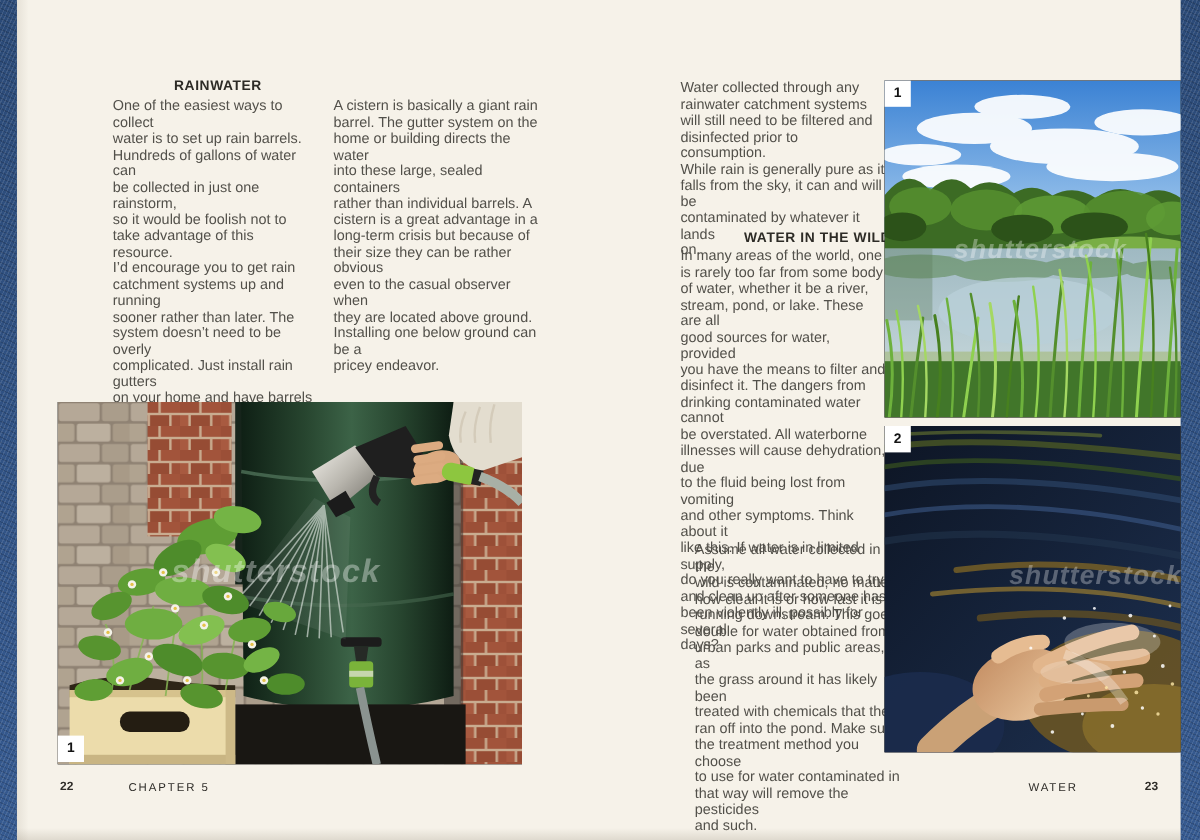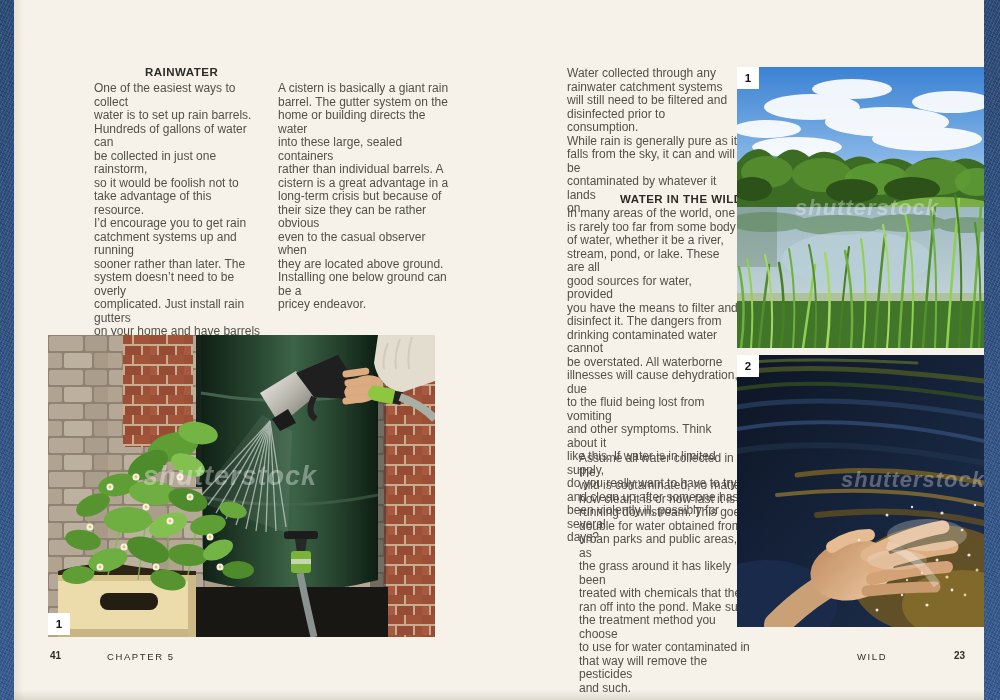--- a/index.html
+++ b/index.html
@@ -234,21 +234,21 @@
         <g transform="rotate(12 334 60)">
           <rect x="320" y="52" width="30" height="15" rx="7" fill="#8dc63f"></rect>
           <rect x="346" y="53" width="8" height="13" fill="#222222"></rect>
         </g>
         <path d="M352 62 Q374 70 387 84" stroke="#a8b0a6" stroke-width="8" fill="none"></path>
       </svg>
       <span class="watermark wm-main">shutterstock</span>
       <span class="badge badge-bl">1</span>
     </figure>
 
-    <span class="foot foot-num" style="left:50px;top:650px;">41</span>
+    <span class="foot foot-num" style="left:50px;top:650px;">22</span>
     <span class="foot foot-label" style="left:107px;top:651px;">CHAPTER 5</span>
   </div>
 
   <div>
     <div class="bodycol" style="left:567px;top:67px;width:172px;">Water collected through any
 rainwater catchment systems
 will still need to be filtered and
 disinfected prior to consumption.
 While rain is generally pure as it
 falls from the sky, it can and will be
@@ -423,18 +423,18 @@
               <circle cx="185" cy="218" r="1.3"></circle>
             <circle cx="240" cy="215" r="1.5"></circle>
               <circle cx="170" cy="225" r="1.2"></circle>
           </g>
         </g>
       </svg>
       <span class="watermark wm-hand">shutterstock</span>
       <span class="badge badge-tl">2</span>
     </figure>
 
-    <span class="foot foot-label" style="left:857px;top:651px;">WILD</span>
+    <span class="foot foot-label" style="left:857px;top:651px;">WATER</span>
     <span class="foot foot-num" style="left:954px;top:650px;">23</span>
   </div>
 
   <div class="page-shadow"></div>
 </div>
 
 </body></html>

